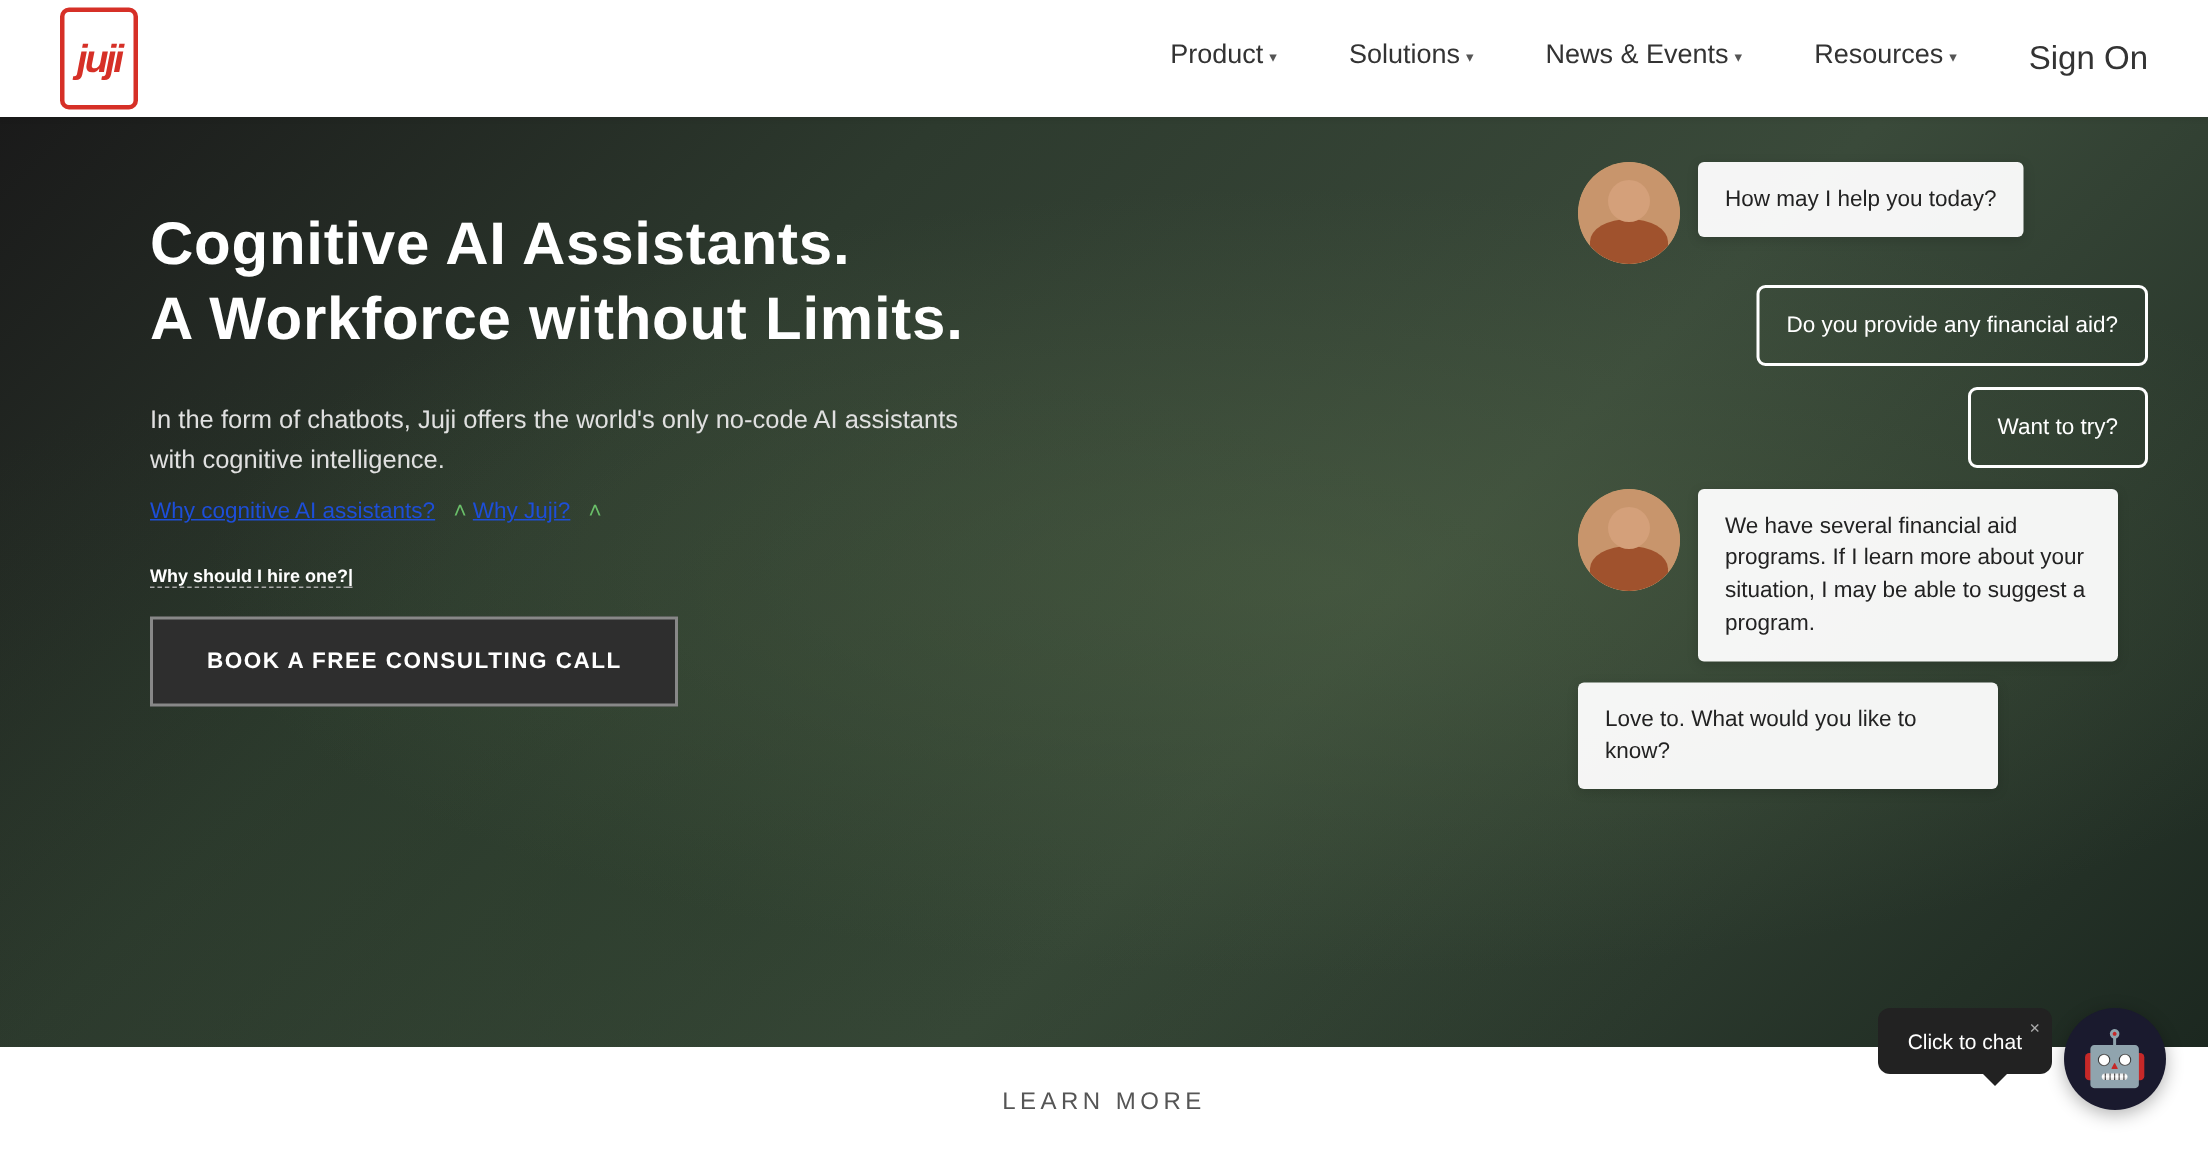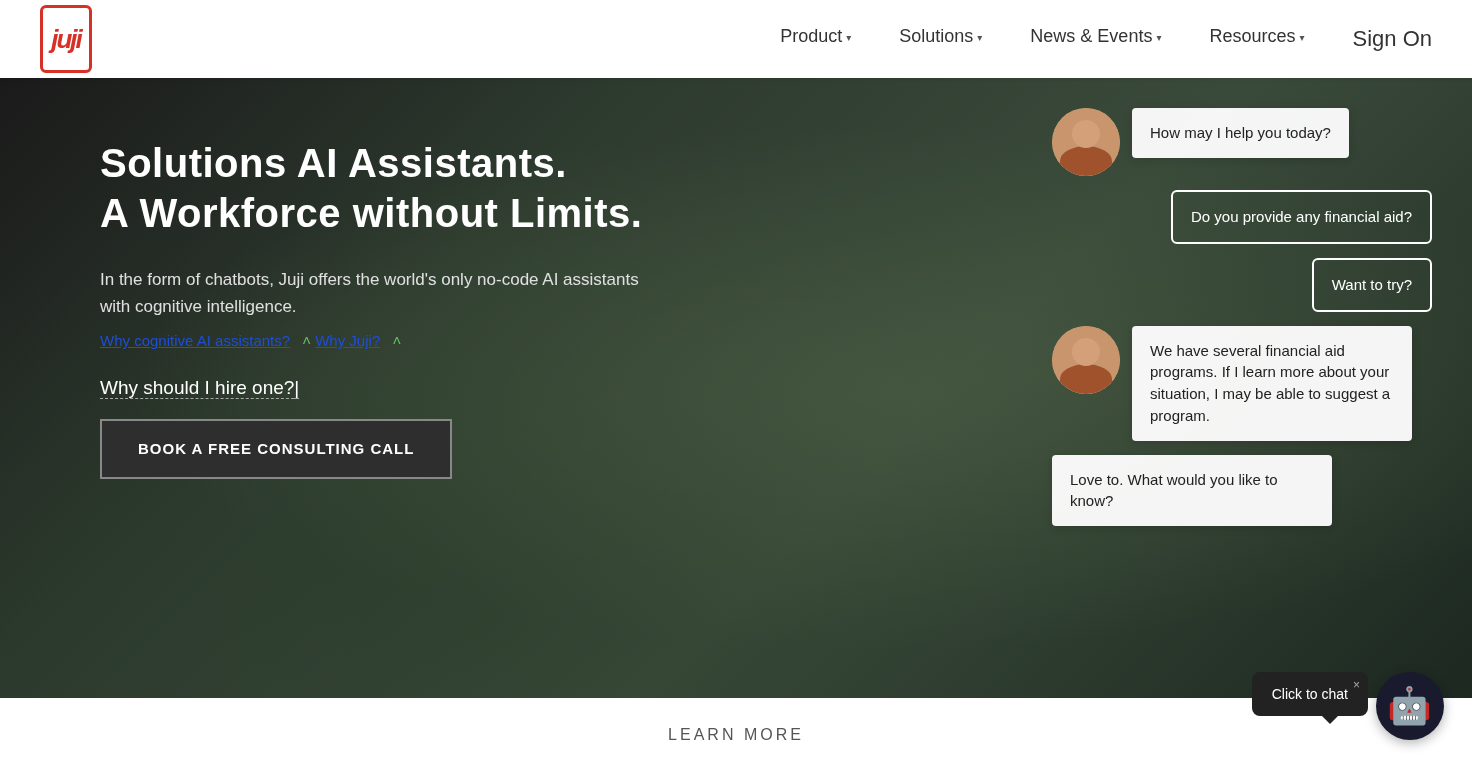--- a/index.html
+++ b/index.html
@@ -115,24 +115,24 @@
       margin-bottom: 28px;
       font-weight: 500;
     }
     .hero-links a {
       color: #1d4ed8;
       text-decoration: underline;
       cursor: pointer;
       margin-right: 8px;
     }
     .hero-question {
-      font-size: 19px;
+      font-size: 12px;
       color: #fff;
       margin-bottom: 20px;
-      font-weight: 400;
+      font-weight: 700;
     }
     .hero-question span {
       border-bottom: 1px dashed #aaa;
     }
     .book-btn {
       display: inline-block;
       background: #2e2e2e;
       color: #fff;
       border: 2px solid #888;
       padding: 18px 36px;
@@ -319,21 +319,21 @@
     </a>
     <span class="sign-on">Sign On</span>
   </nav>
 </header>
 
 <section class="hero">
   <div class="hero-bg"></div>
 
   <div class="hero-content">
     <h1 class="hero-title">
-      <span>Solutions AI Assistants.</span><br>
+      <span>Cognitive AI Assistants.</span><br>
       <span>A Workforce without Limits.</span>
     </h1>
     <p class="hero-body">In the form of chatbots, Juji offers the world's only no-code AI assistants with cognitive intelligence.</p>
     <div class="hero-links">
       <a>Why cognitive AI assistants?</a>
       <span> ˄ </span>
       <a>Why Juji?</a>
       <span> ˄</span>
     </div>
     <p class="hero-question">

